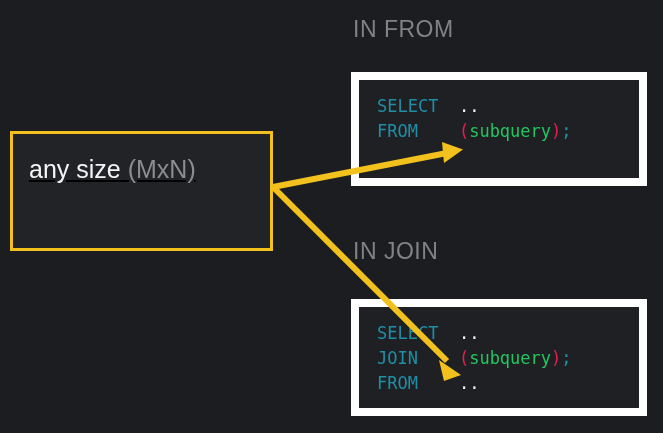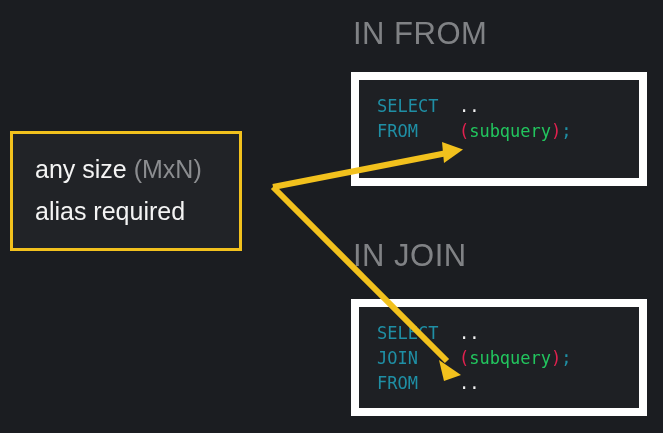--- a/index.html
+++ b/index.html
@@ -14,21 +14,21 @@
     background: #1b1d21;
     overflow: hidden;
     font-family: "Liberation Sans", sans-serif;
   }
 
   
   .section-heading {
     position: absolute;
     color: #808285;
     font-family: "Liberation Sans", sans-serif;
-    font-size: 31px;
+    font-size: 23px;
     font-weight: 400;
     letter-spacing: 0.5px;
     line-height: 1;
     white-space: nowrap;
   }
   #heading-from { left: 353px; top: 18px; }
   #heading-join { left: 353px; top: 240px; text-align: center; }
 
   
   .code-frame {
@@ -58,26 +58,27 @@
   .dots { color: #f2f2f2; }
   .paren{ color: #e0214f; }
   .ident{ color: #22c55e; }
   .semi { color: #1f8fa5; }
 
   
   #callout {
     position: absolute;
     left: 10px;
     top: 131px;
-    width: 232px;
+    width: 263px;
     height: 120px;
     background: #212327;
     border: 3px solid #f2c11d;
     box-sizing: border-box;
-    padding: 14px 0 0 22px;
+    padding: 14px 0 0 16px;
+    text-decoration: underline;
   }
   .callout-line {
     font-family: "Liberation Sans", sans-serif;
     font-size: 25px;
     line-height: 42px;
     color: #f4f4f4;
     white-space: nowrap;
   }
   .callout-muted { color: #8b8d90; }
 
@@ -110,21 +111,20 @@
   <div class="code-frame" id="frame-join">
     <div class="code-inner">
       <div class="code-line"><span class="kw">SELECT</span><span>  </span><span class="dots">..</span></div>
       <div class="code-line"><span class="kw">JOIN</span><span>    </span><span class="paren">(</span><span class="ident">subquery</span><span class="paren">)</span><span class="semi">;</span></div>
       <div class="code-line"><span class="kw">FROM</span><span>    </span><span class="dots">..</span></div>
     </div>
   </div>
 
   <div id="callout">
     <div class="callout-line"><span>any size </span><span class="callout-muted">(MxN)</span></div>
-    <div class="callout-line">alias required</div>
   </div>
 
   <svg id="arrows" viewBox="0 0 663 433">
     <g>
       <line x1="273" y1="187" x2="447" y2="153" stroke="#f2c11d" stroke-width="6" stroke-linecap="butt"></line>
       <polygon points="463,149.5 442,142 444,163" fill="#f2c11d"></polygon>
     </g>
     <g>
       <line x1="273" y1="187" x2="447" y2="361" stroke="#f2c11d" stroke-width="6" stroke-linecap="butt"></line>
       <polygon points="461,375 439,360 444,381" fill="#f2c11d"></polygon>

